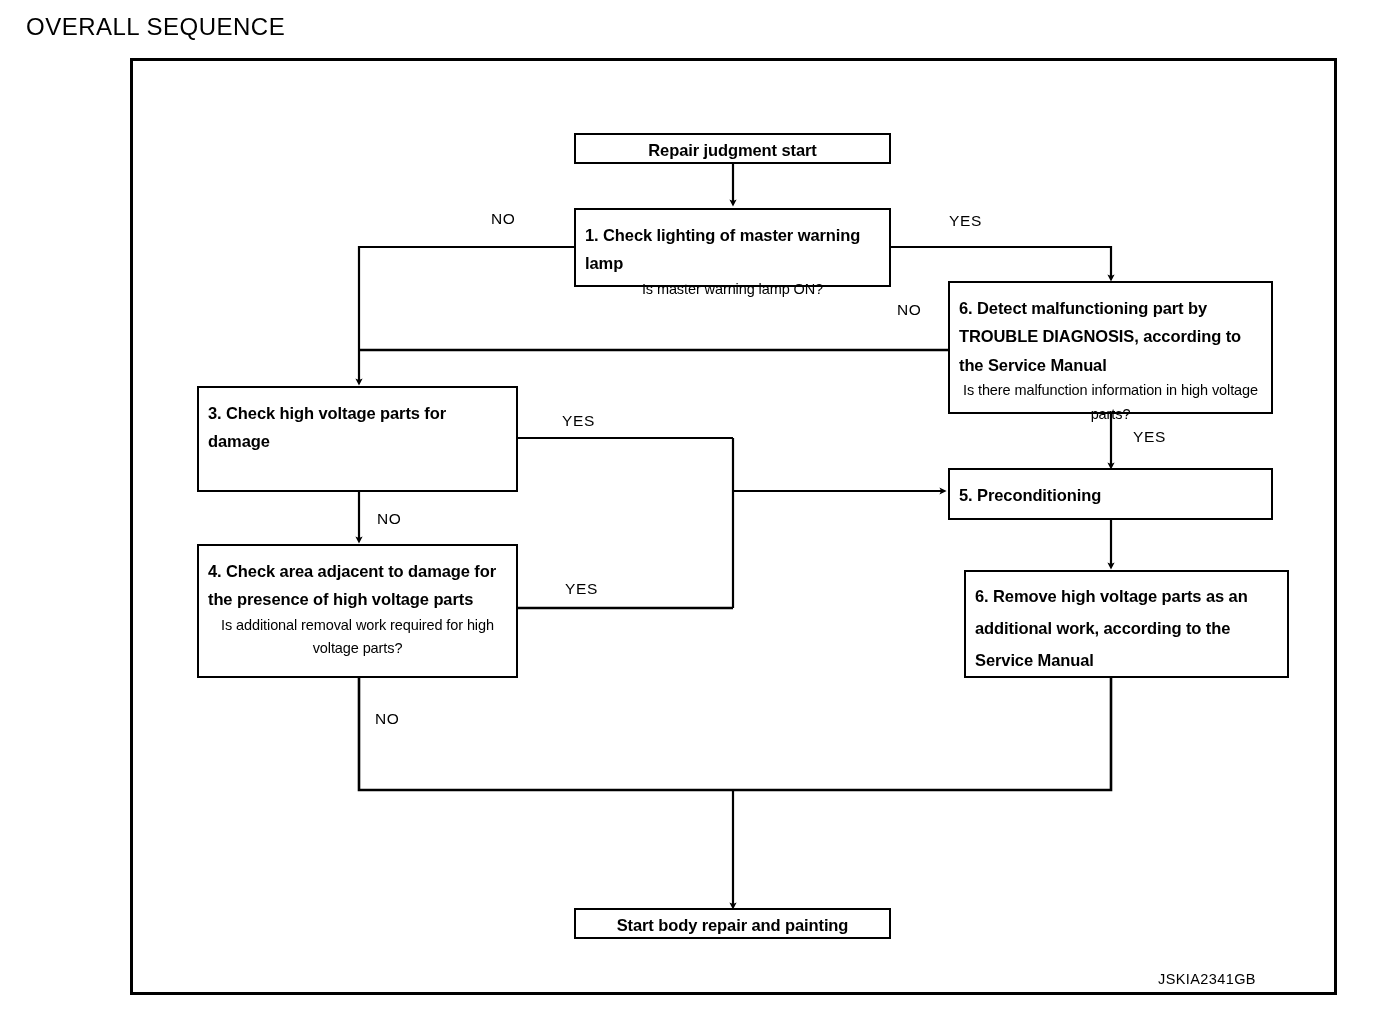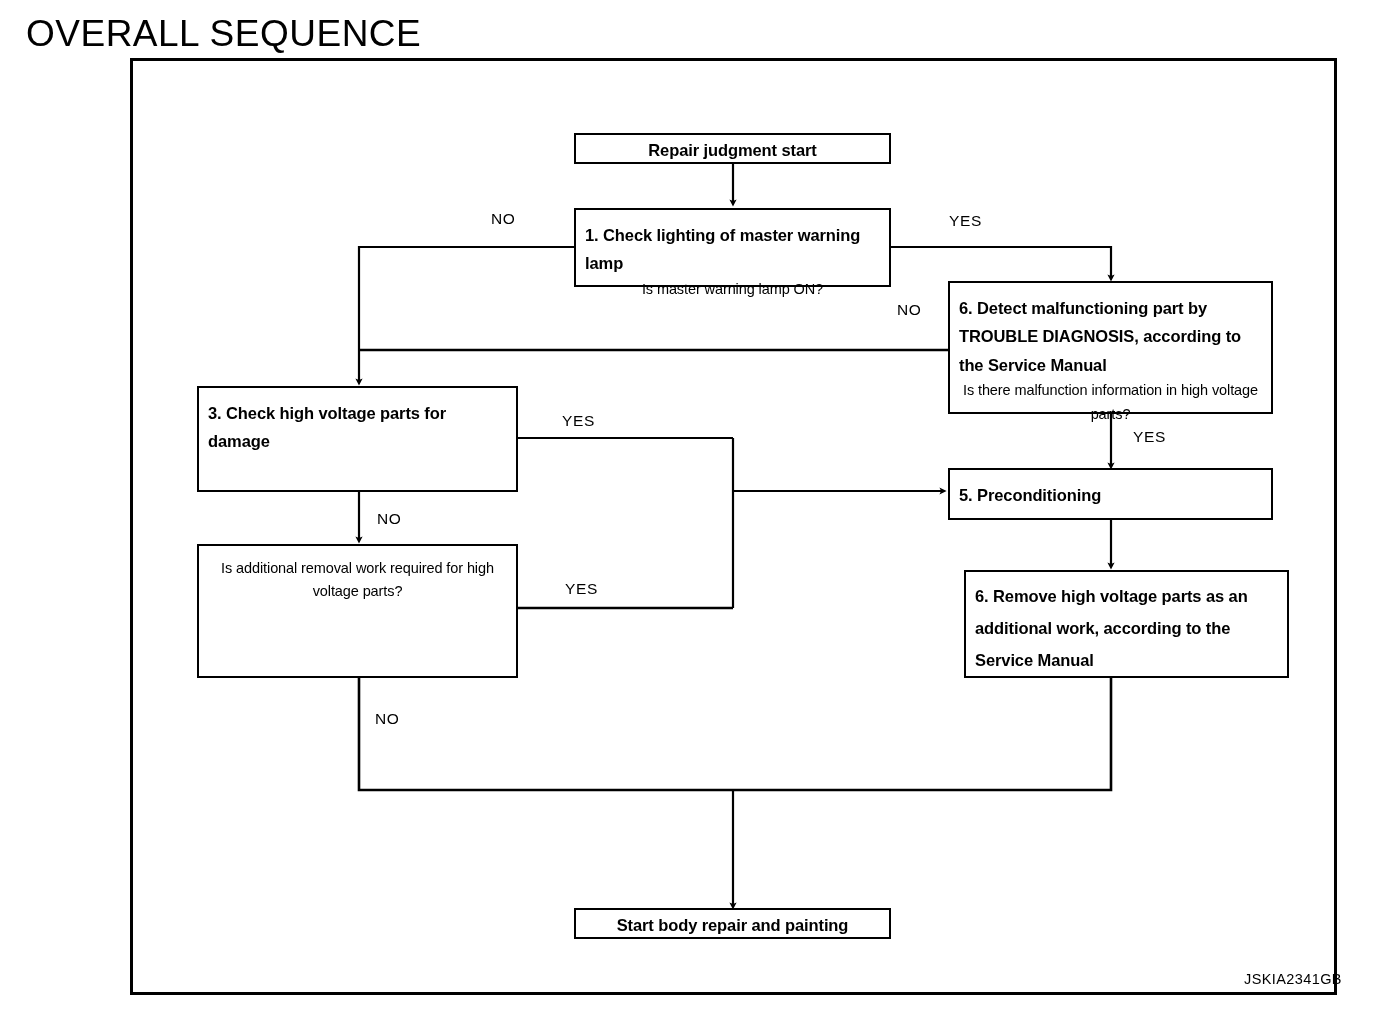--- a/index.html
+++ b/index.html
@@ -13,21 +13,21 @@
     height: 1014px;
     position: relative;
     font-family: "Liberation Sans", sans-serif;
     color: #000000;
     overflow: hidden;
   }
   #page-title {
     position: absolute;
     left: 26px;
     top: 13px;
-    font-size: 37px;
+    font-size: 24px;
     font-weight: 400;
     letter-spacing: 0.5px;
     white-space: nowrap;
   }
   #diagram-frame {
     position: absolute;
     left: 130px;
     top: 58px;
     width: 1207px;
     height: 937px;
@@ -76,21 +76,21 @@
   }
   .edge-label {
     position: absolute;
     font-size: 15.5px;
     font-weight: normal;
     letter-spacing: 0.6px;
     white-space: nowrap;
   }
   #figure-code {
     position: absolute;
-    left: 1244px;
+    left: 1158px;
     top: 971px;
     font-size: 14.5px;
     letter-spacing: 0.4px;
     white-space: nowrap;
   }
 </style>
 </head>
 <body>
 
 <div id="page-title">OVERALL SEQUENCE</div>
@@ -145,20 +145,21 @@
 <div class="node" style="left:948px; top:281px; width:325px; height:133px;">
   <div class="title">6. Detect malfunctioning part by TROUBLE DIAGNOSIS, according to the Service Manual</div>
   <div class="sub">Is there malfunction information in high voltage parts?</div>
 </div>
 
 <div class="node" style="left:197px; top:386px; width:321px; height:106px;">
   <div class="title">3. Check high voltage parts for damage</div>
 </div>
 
 <div class="node" style="left:197px; top:544px; width:321px; height:134px;">
+  <div class="title">4. Check area adjacent to damage for the presence of high voltage parts</div>
   <div class="sub">Is additional removal work required for high voltage parts?</div>
 </div>
 
 <div class="node" style="left:948px; top:468px; width:325px; height:52px;">
   <div class="title">5. Preconditioning</div>
 </div>
 
 <div class="node wide-lines" style="left:948px; top:570px; width:325px; height:108px; padding-top:8px;margin-left:16px;">
   <div class="title">6. Remove high voltage parts as an additional work, according to the Service Manual</div>
 </div>

